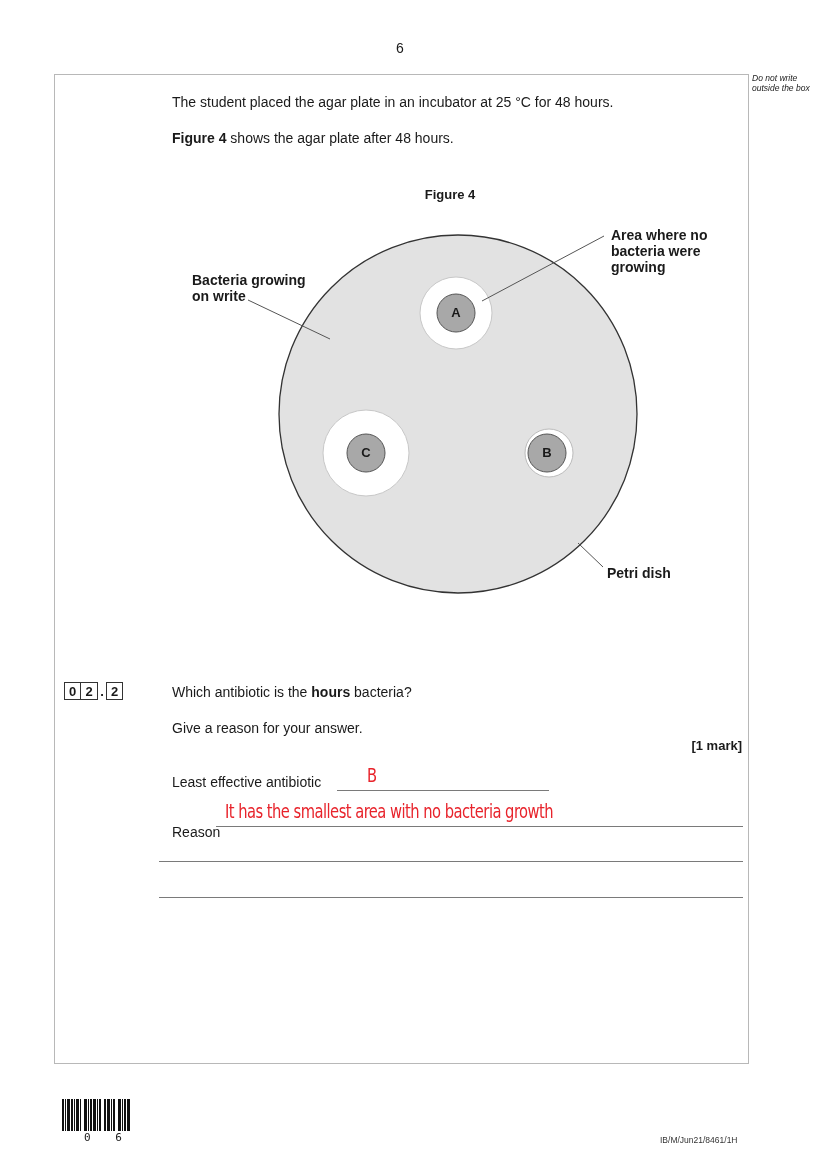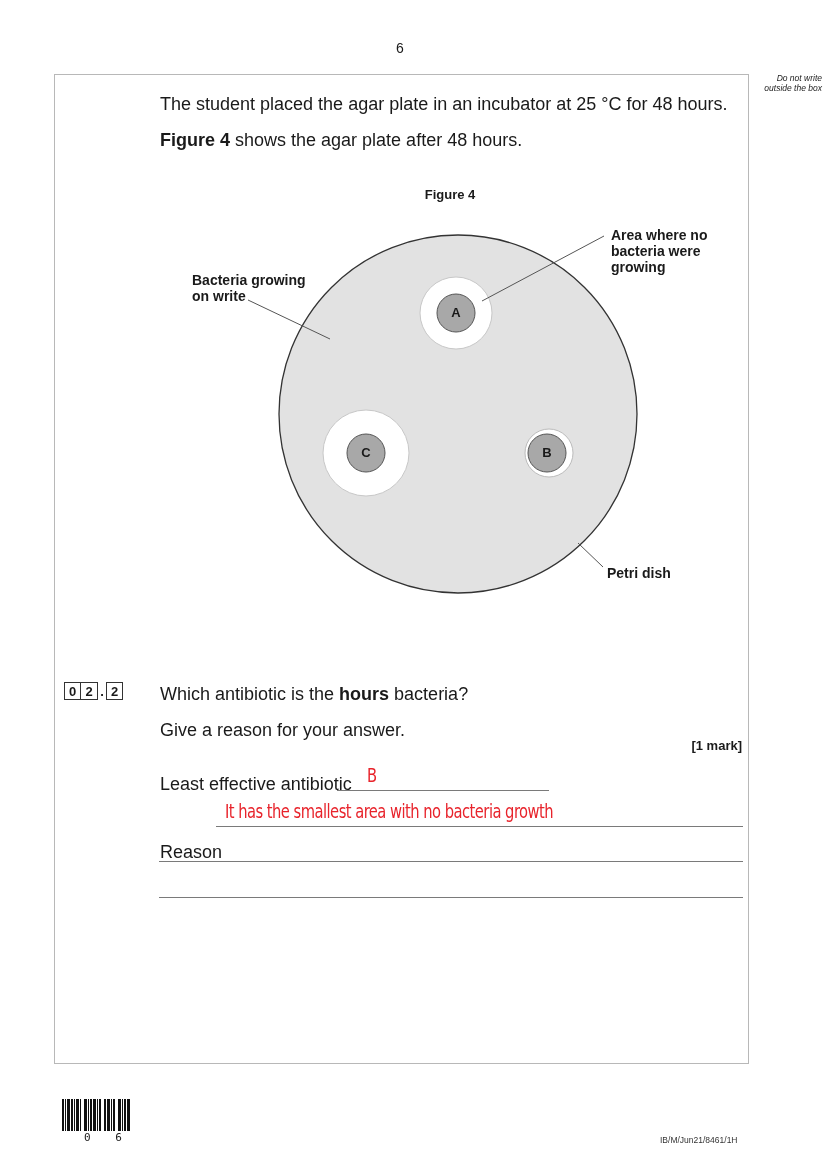--- a/index.html
+++ b/index.html
@@ -2,23 +2,23 @@
 <html><head>
   <meta charset="utf-8">
   <style>
     html, body { margin: 0; padding: 0; }
     body {
       width: 828px; height: 1170px; position: relative; background: #ffffff;
       font-family: "Liberation Sans", sans-serif; color: #1a1a1a; overflow: hidden;
     }
     .abs { position: absolute; }
     .page-number { left: 0; width: 800px; top: 40px; text-align: center; font-size: 14px; }
-    .margin-note { left: 752px; top: 73px; width: 70px; text-align: right; font-size: 8.5px; font-style: italic; line-height: 10px; color: #222; }
+    .margin-note { left: 752px; top: 73px; width: 70px; text-align: left; font-size: 8.5px; font-style: italic; line-height: 10px; color: #222; }
     .frame { left: 54px; top: 74px; width: 695px; height: 990px; border: 1px solid #b8b8b8; box-sizing: border-box; }
-    .para { font-size: 18px; }
+    .para { font-size: 14px; margin-left: 12px; }
     .para b { font-weight: bold; }
     .fig-title { font-size: 13px; font-weight: bold; left: 400px; width: 100px; text-align: center; top: 187px; }
     .label { font-size: 14px; line-height: 16px; font-weight: bold; }
     .qnum { left: 64px; top: 682px; display: flex; align-items: center; }
     .qbox { width: 17px; height: 18px; border: 1px solid #333; box-sizing: border-box; font-size: 13px; font-weight: bold; display: flex; align-items: center; justify-content: center; }
     .qbox + .qbox { border-left: none; }
     .qdot { font-size: 13px; font-weight: bold; width: 8px; text-align: center; }
     .marks { right: 86px; top: 738px; font-size: 13px; font-weight: bold; margin-left: 32px; }
     .answer-line { height: 0; border-top: 1.5px solid #7a7a7a; }
     .hand { color: #e8242c; font-family: "DejaVu Sans", sans-serif; font-stretch: condensed; font-size: 19px; letter-spacing: -0.6px; transform: scaleX(0.86); transform-origin: left center; }
@@ -80,21 +80,21 @@
 </div>
 
 <div class="abs para" style="left:160px; top:684px;"><span>Which antibiotic is the </span><b>hours</b><span> bacteria?</span></div>
 <div class="abs para" style="left:160px; top:720px;">Give a reason for your answer.</div>
 <div class="abs marks">[1 mark]</div>
 
 <div class="abs para" style="left:160px; top:774px;">Least effective antibiotic</div>
 <div class="abs answer-line" style="left:337px; top:790px; width:212px;"></div>
 <div class="abs hand" style="left:367px; top:764px;">B</div>
 
-<div class="abs para" style="left:160px; top:842px;">Reason</div>
+<div class="abs para" style="left:160px; top:824px;">Reason</div>
 <div class="abs answer-line" style="left:216px; top:826px; width:527px;"></div>
 <div class="abs hand" style="left:225px; top:800px;">It has the smallest area with no bacteria growth</div>
 <div class="abs answer-line" style="left:159px; top:861px; width:584px;"></div>
 <div class="abs answer-line" style="left:159px; top:897px; width:584px;"></div>
 
 <div class="abs barcode">
   <span style="width:2px"></span>
     <span style="width:1px"></span>
     <span style="width:3px"></span>
     <span style="width:2px"></span>

